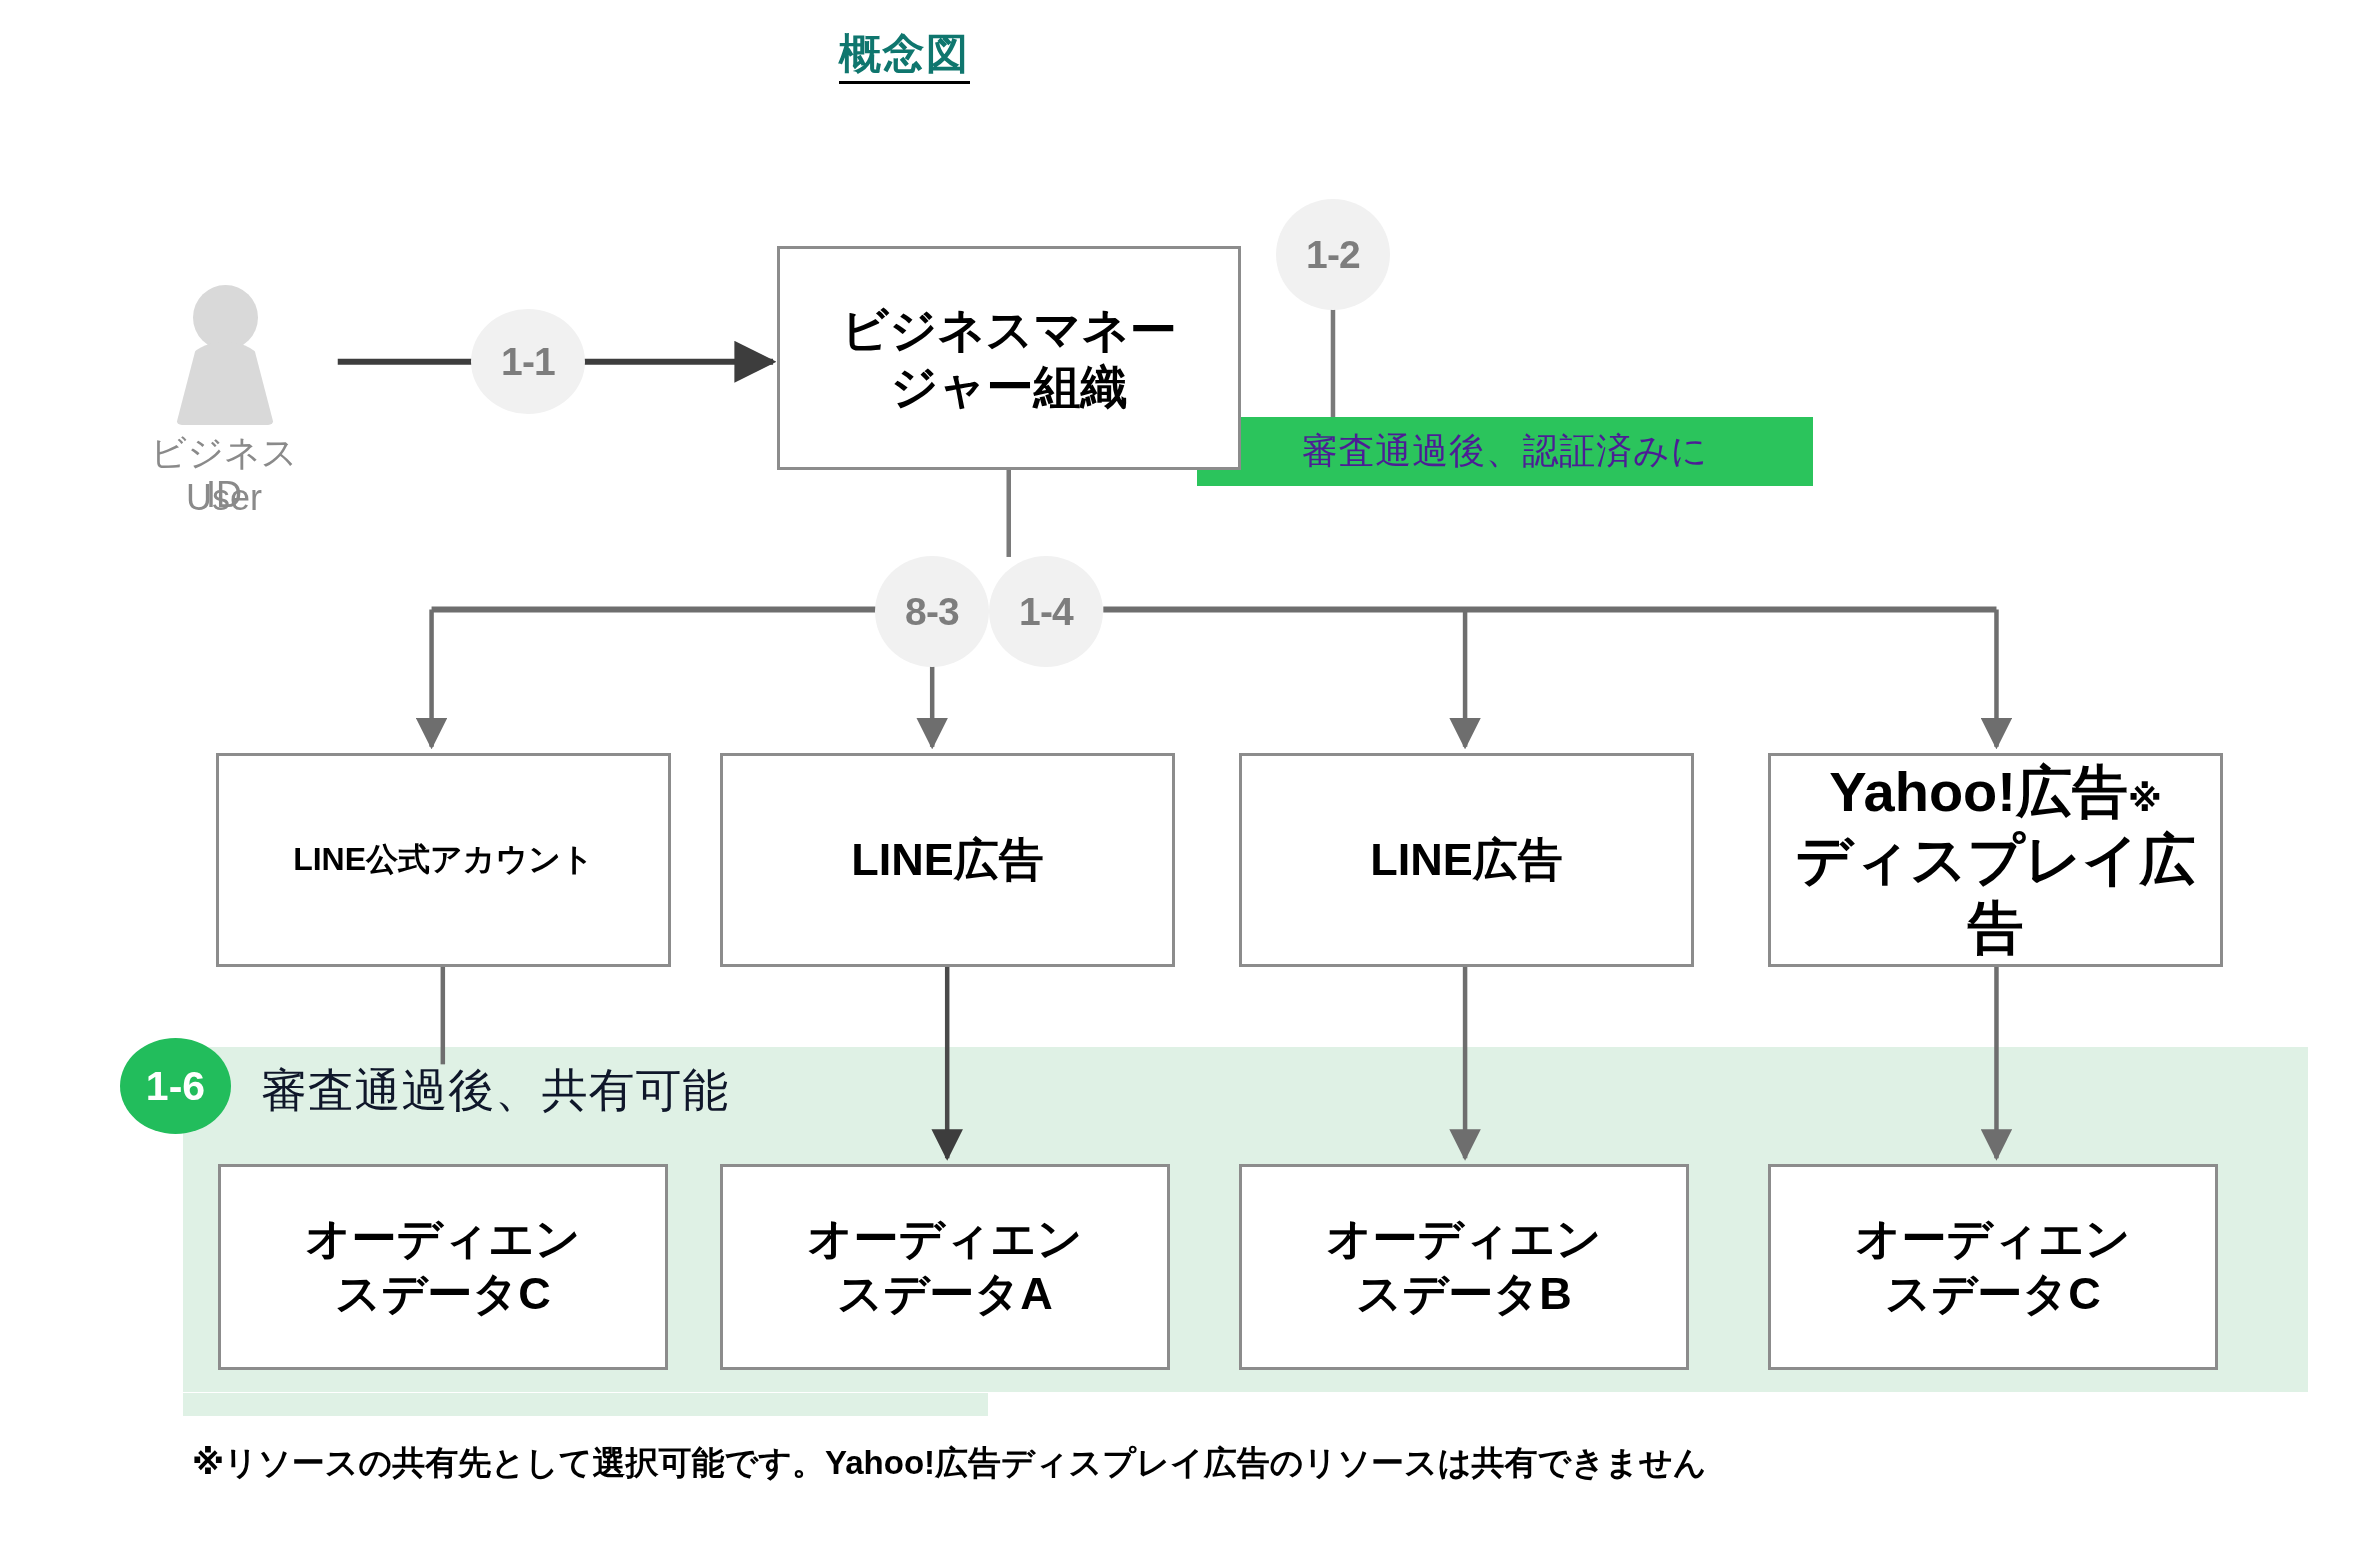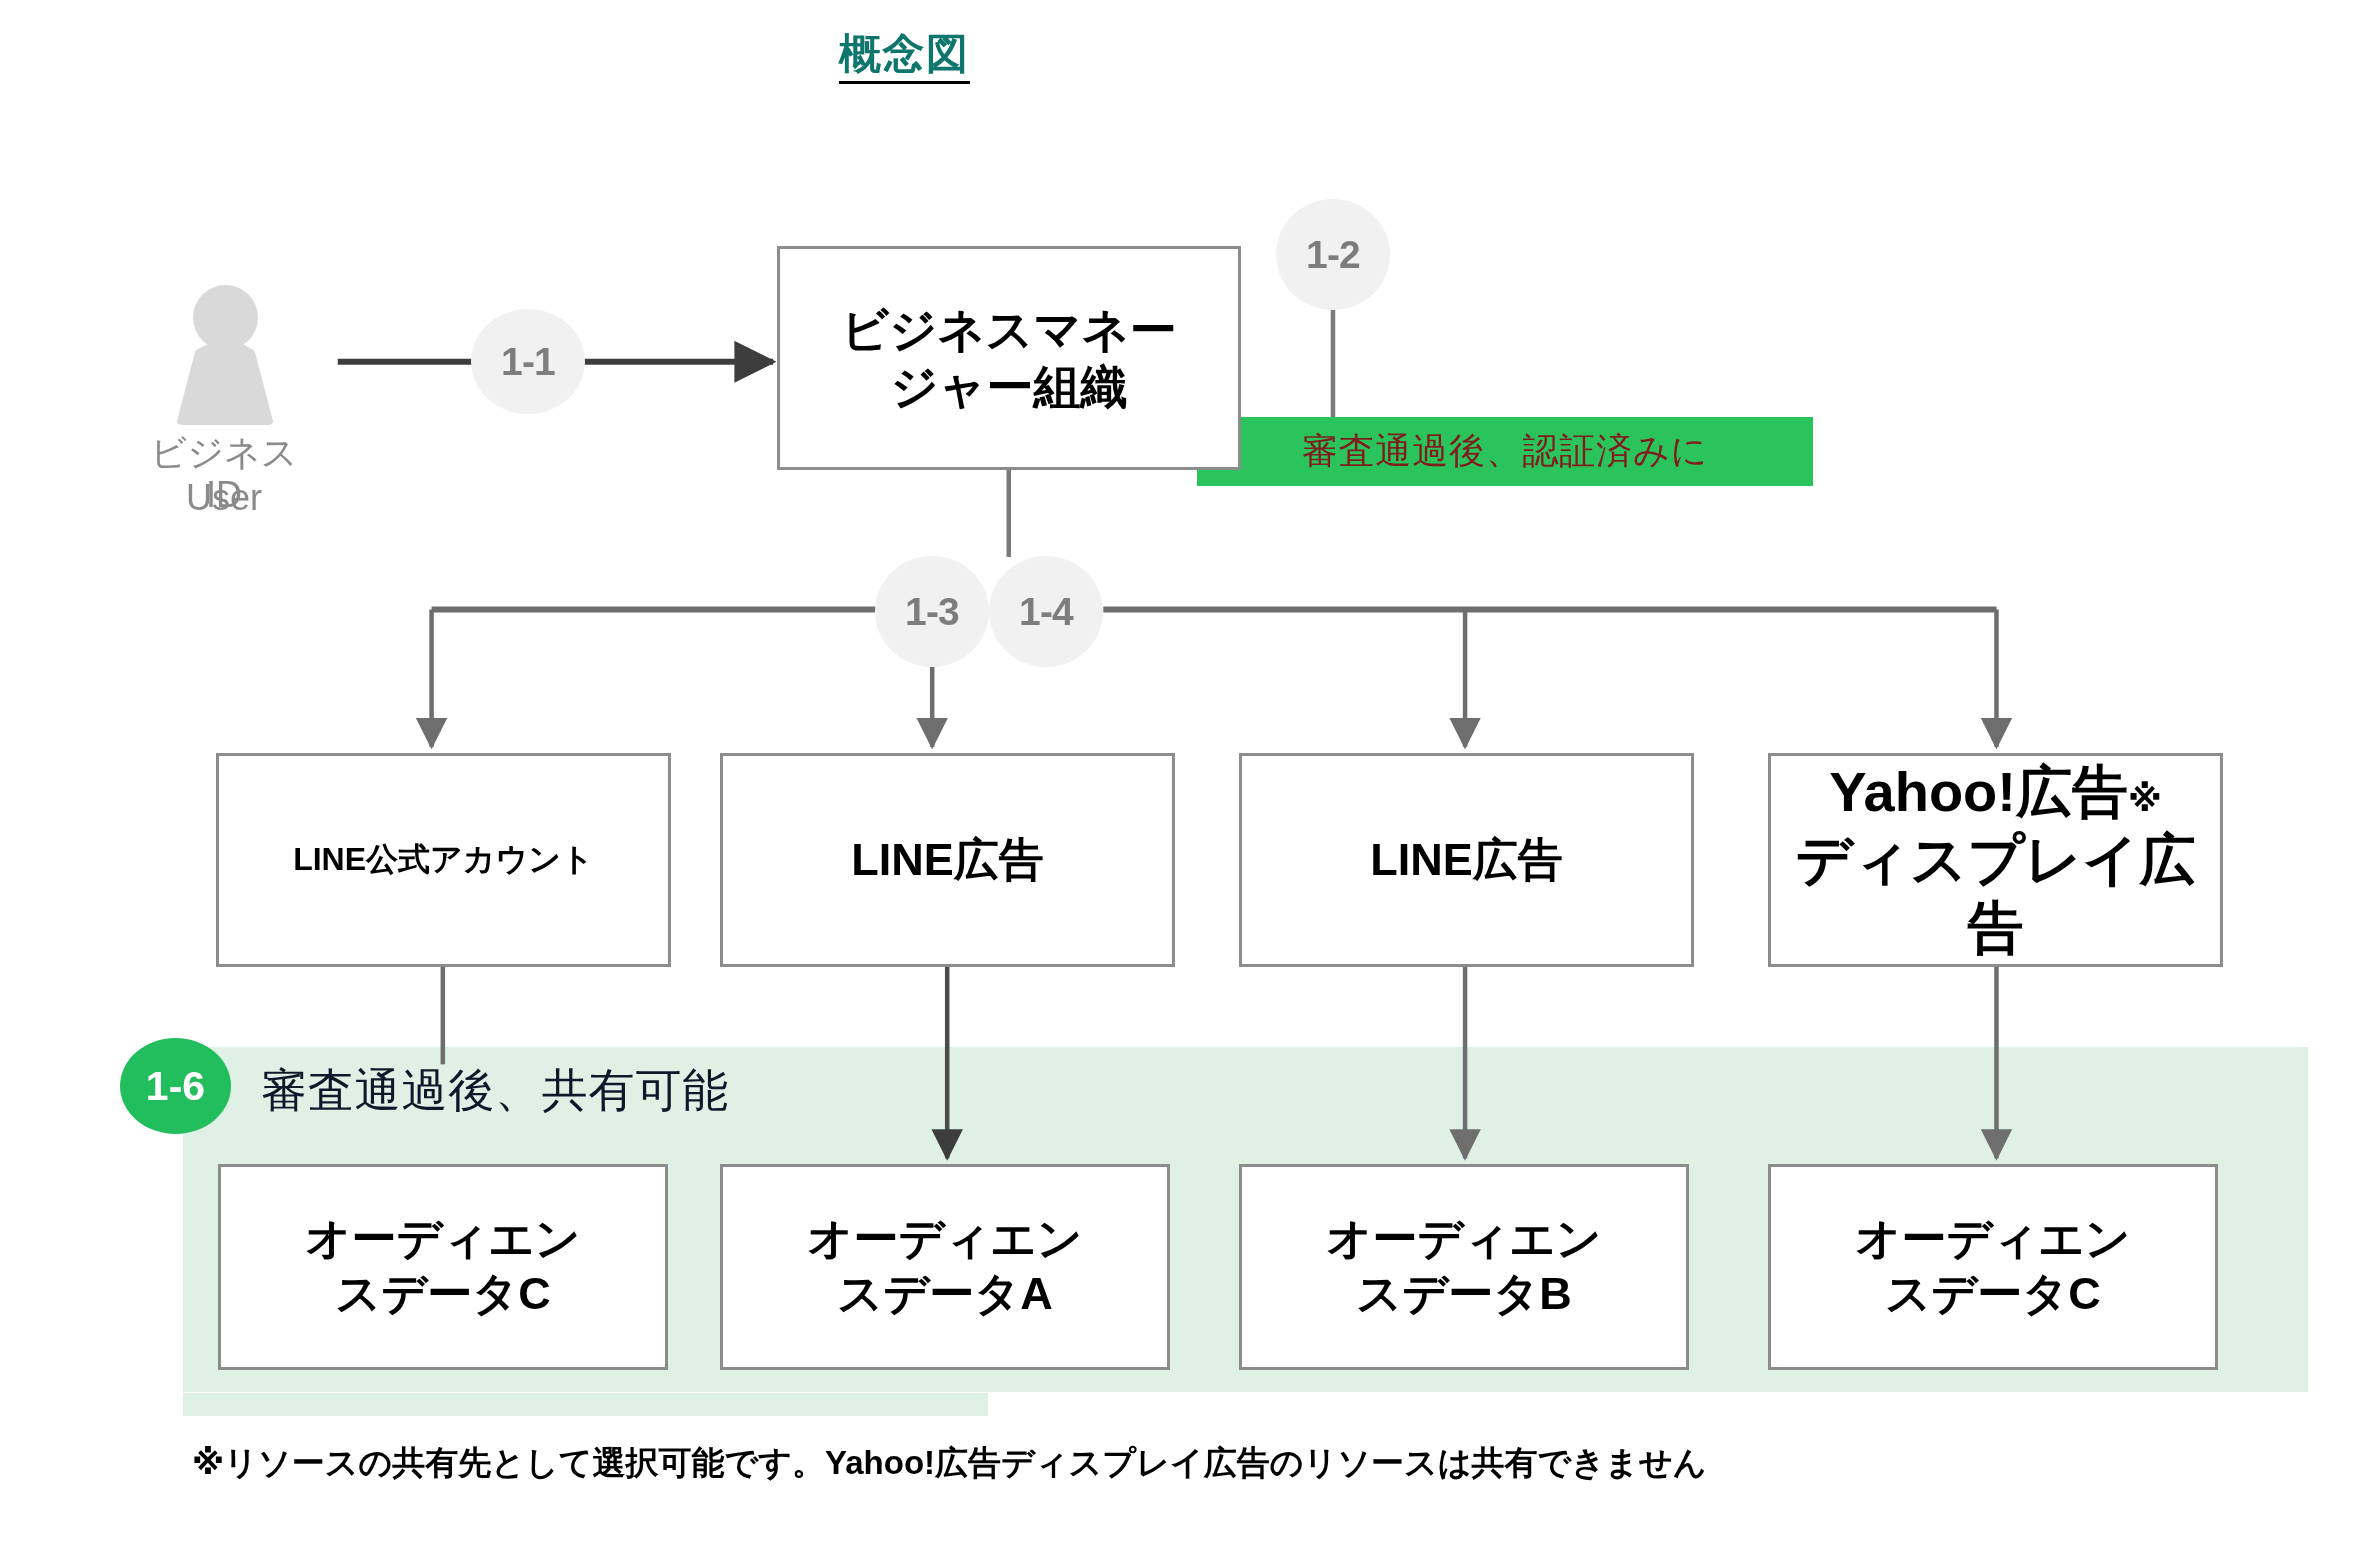--- a/index.html
+++ b/index.html
@@ -72,21 +72,21 @@
     display: flex; align-items: center; justify-content: center;
     background: #22bd5c; border-radius: 50%;
     color: #ffffff; font-size: 41px; font-weight: bold;
   }
 
   
   .green-tag {
     position: absolute; left: 1197px; top: 417px;
     width: 616px; height: 69px;
     display: flex; align-items: center; justify-content: center;
-    background: #2bc45c; color: #7f1d1d;
+    background: #2bc45c; color: #4c1d95;
     font-size: 36px; letter-spacing: 0.8px;
   }
 
   
   .band-note {
     position: absolute; left: 261px; top: 1060px;
     font-size: 46px; color: #0f172a; font-weight: 500; letter-spacing: 0.8px;
   }
 
   
@@ -161,21 +161,21 @@
 
   <div class="avatar-wrap">
     <div class="avatar-head"></div>
     <div class="avatar-body"></div>
     <div class="avatar-label l1">ビジネスID</div>
     <div class="avatar-label l2">User</div>
   </div>
 
   <div class="step-badge b11">1-1</div>
   <div class="step-badge b12">1-2</div>
-  <div class="step-badge b13">1-3</div>
+  <div class="step-badge b13">8-3</div>
   <div class="step-badge b14">1-4</div>
   <div class="badge-green">1-6</div>
 
   <div class="green-tag">審査通過後、認証済みに</div>
 
   <div class="band-note">審査通過後、共有可能</div>
 
   <div class="node bm">
     <div>
       <div>ビジネスマネー</div>

